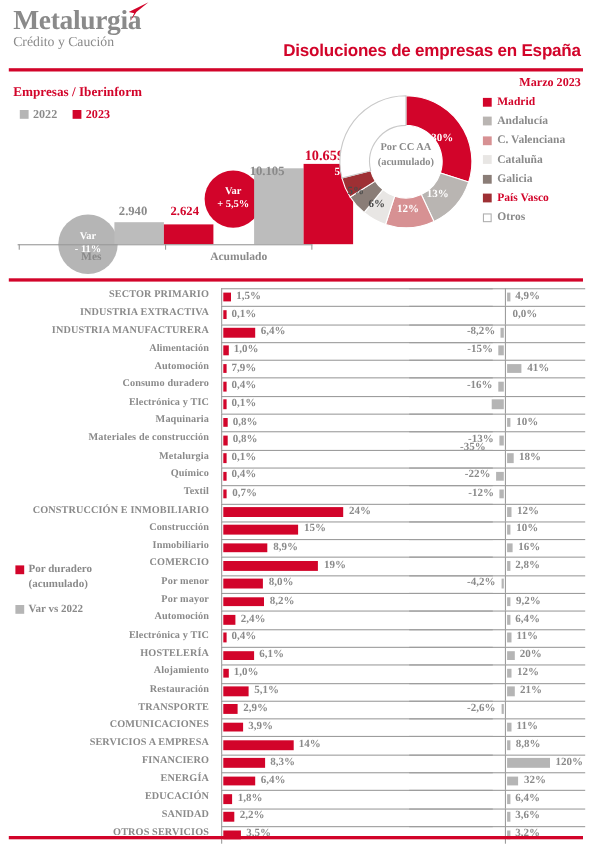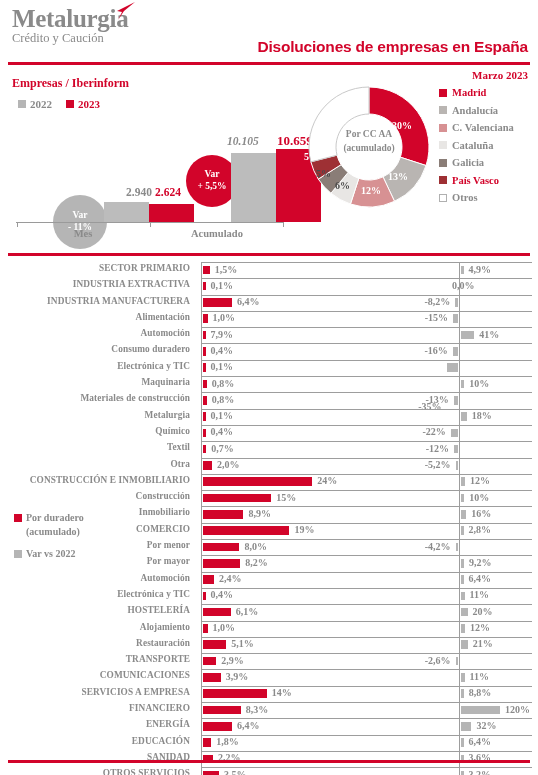--- a/index.html
+++ b/index.html
@@ -192,28 +192,28 @@
     <span>Var</span>
     <span>+ 5,5%</span>
   </div>
 
   <div id="plot">
 
     <div class="bargroup" style="left:88px;">
       <div class="bar gray" style="height:20px"></div>
       <div class="bar red" style="height:18px"></div>
     </div>
-    <div class="barval gray" style="left:92px; top:56px;margin-left:18px;">2.940</div>
+    <div class="barval gray" style="left:92px; top:56px;">2.940</div>
     <div class="barval red" style="left:139px; top:56px;">2.624</div>
 
     <div class="bargroup" style="left:215px;">
       <div class="bar gray" style="height:69px"></div>
       <div class="bar red" style="height:73px"></div>
     </div>
-    <div class="barval gray" style="left:211px; top:5px;font-style:italic;">10.105</div>
+    <div class="barval gray" style="left:211px; top:20px;">10.105</div>
     <div class="barval red" style="left:261px; top:3px; font-size:13px;">10.659</div>
   </div>
 
   <div id="axis-line"></div>
   <div class="tick" style="left:17px;"></div>
   <div class="tick" style="left:150px;"></div>
   <div class="tick" style="left:283px;"></div>
   <div class="catlabel" style="left:38px;">Mes</div>
   <div class="catlabel" style="left:172px;">Acumulado</div>
 </div>
@@ -318,21 +318,21 @@
       <div class="rlabel head">INDUSTRIA EXTRACTIVA</div>
       <div class="lpanel">
         <div class="gl-top"></div>
         <div class="axis"></div>
         <div class="lbar" style="width: 2.5px;"></div>
         <div class="lval" style="left: 9.5px;">0,1%</div>
       </div>
       <div class="rpanel">
         <div class="gl-top"></div>
         <div class="axis"></div>
-        <div class="rval" style="left: 80px;">0,0%</div>
+        <div class="rval" style="left: 94px;">0,0%</div>
       </div>
     </div>
     <div class="row">
       <div class="rlabel head">INDUSTRIA MANUFACTURERA</div>
       <div class="lpanel">
         <div class="gl-top"></div>
         <div class="axis"></div>
         <div class="lbar" style="width: 29.12px;"></div>
         <div class="lval" style="left: 36.12px;">6,4%</div>
       </div>
@@ -472,35 +472,20 @@
         <div class="lval" style="left: 10.185px;">0,7%</div>
       </div>
       <div class="rpanel">
         <div class="gl-top"></div>
         <div class="axis"></div>
         <div class="rbar" style="width: 3.9px; left: 82.1px;"></div>
         <div class="rval" style="right: 82.9px;">-12%</div>
       </div>
     </div>
     <div class="row">
-      <div class="rlabel sub">Otra</div>
-      <div class="lpanel">
-        <div class="gl-top"></div>
-        <div class="axis"></div>
-        <div class="lbar" style="width: 9.1px;"></div>
-        <div class="lval" style="left: 16.1px;">2,0%</div>
-      </div>
-      <div class="rpanel">
-        <div class="gl-top"></div>
-        <div class="axis"></div>
-        <div class="rbar" style="width: 2.5px; left: 83.5px;"></div>
-        <div class="rval" style="right: 81.5px;">-5,2%</div>
-      </div>
-    </div>
-    <div class="row">
       <div class="rlabel head">CONSTRUCCIÓN E INMOBILIARIO</div>
       <div class="lpanel">
         <div class="gl-top"></div>
         <div class="axis"></div>
         <div class="lbar" style="width: 109.2px;"></div>
         <div class="lval" style="left: 116.2px;">24%</div>
       </div>
       <div class="rpanel">
         <div class="gl-top"></div>
         <div class="axis"></div>

